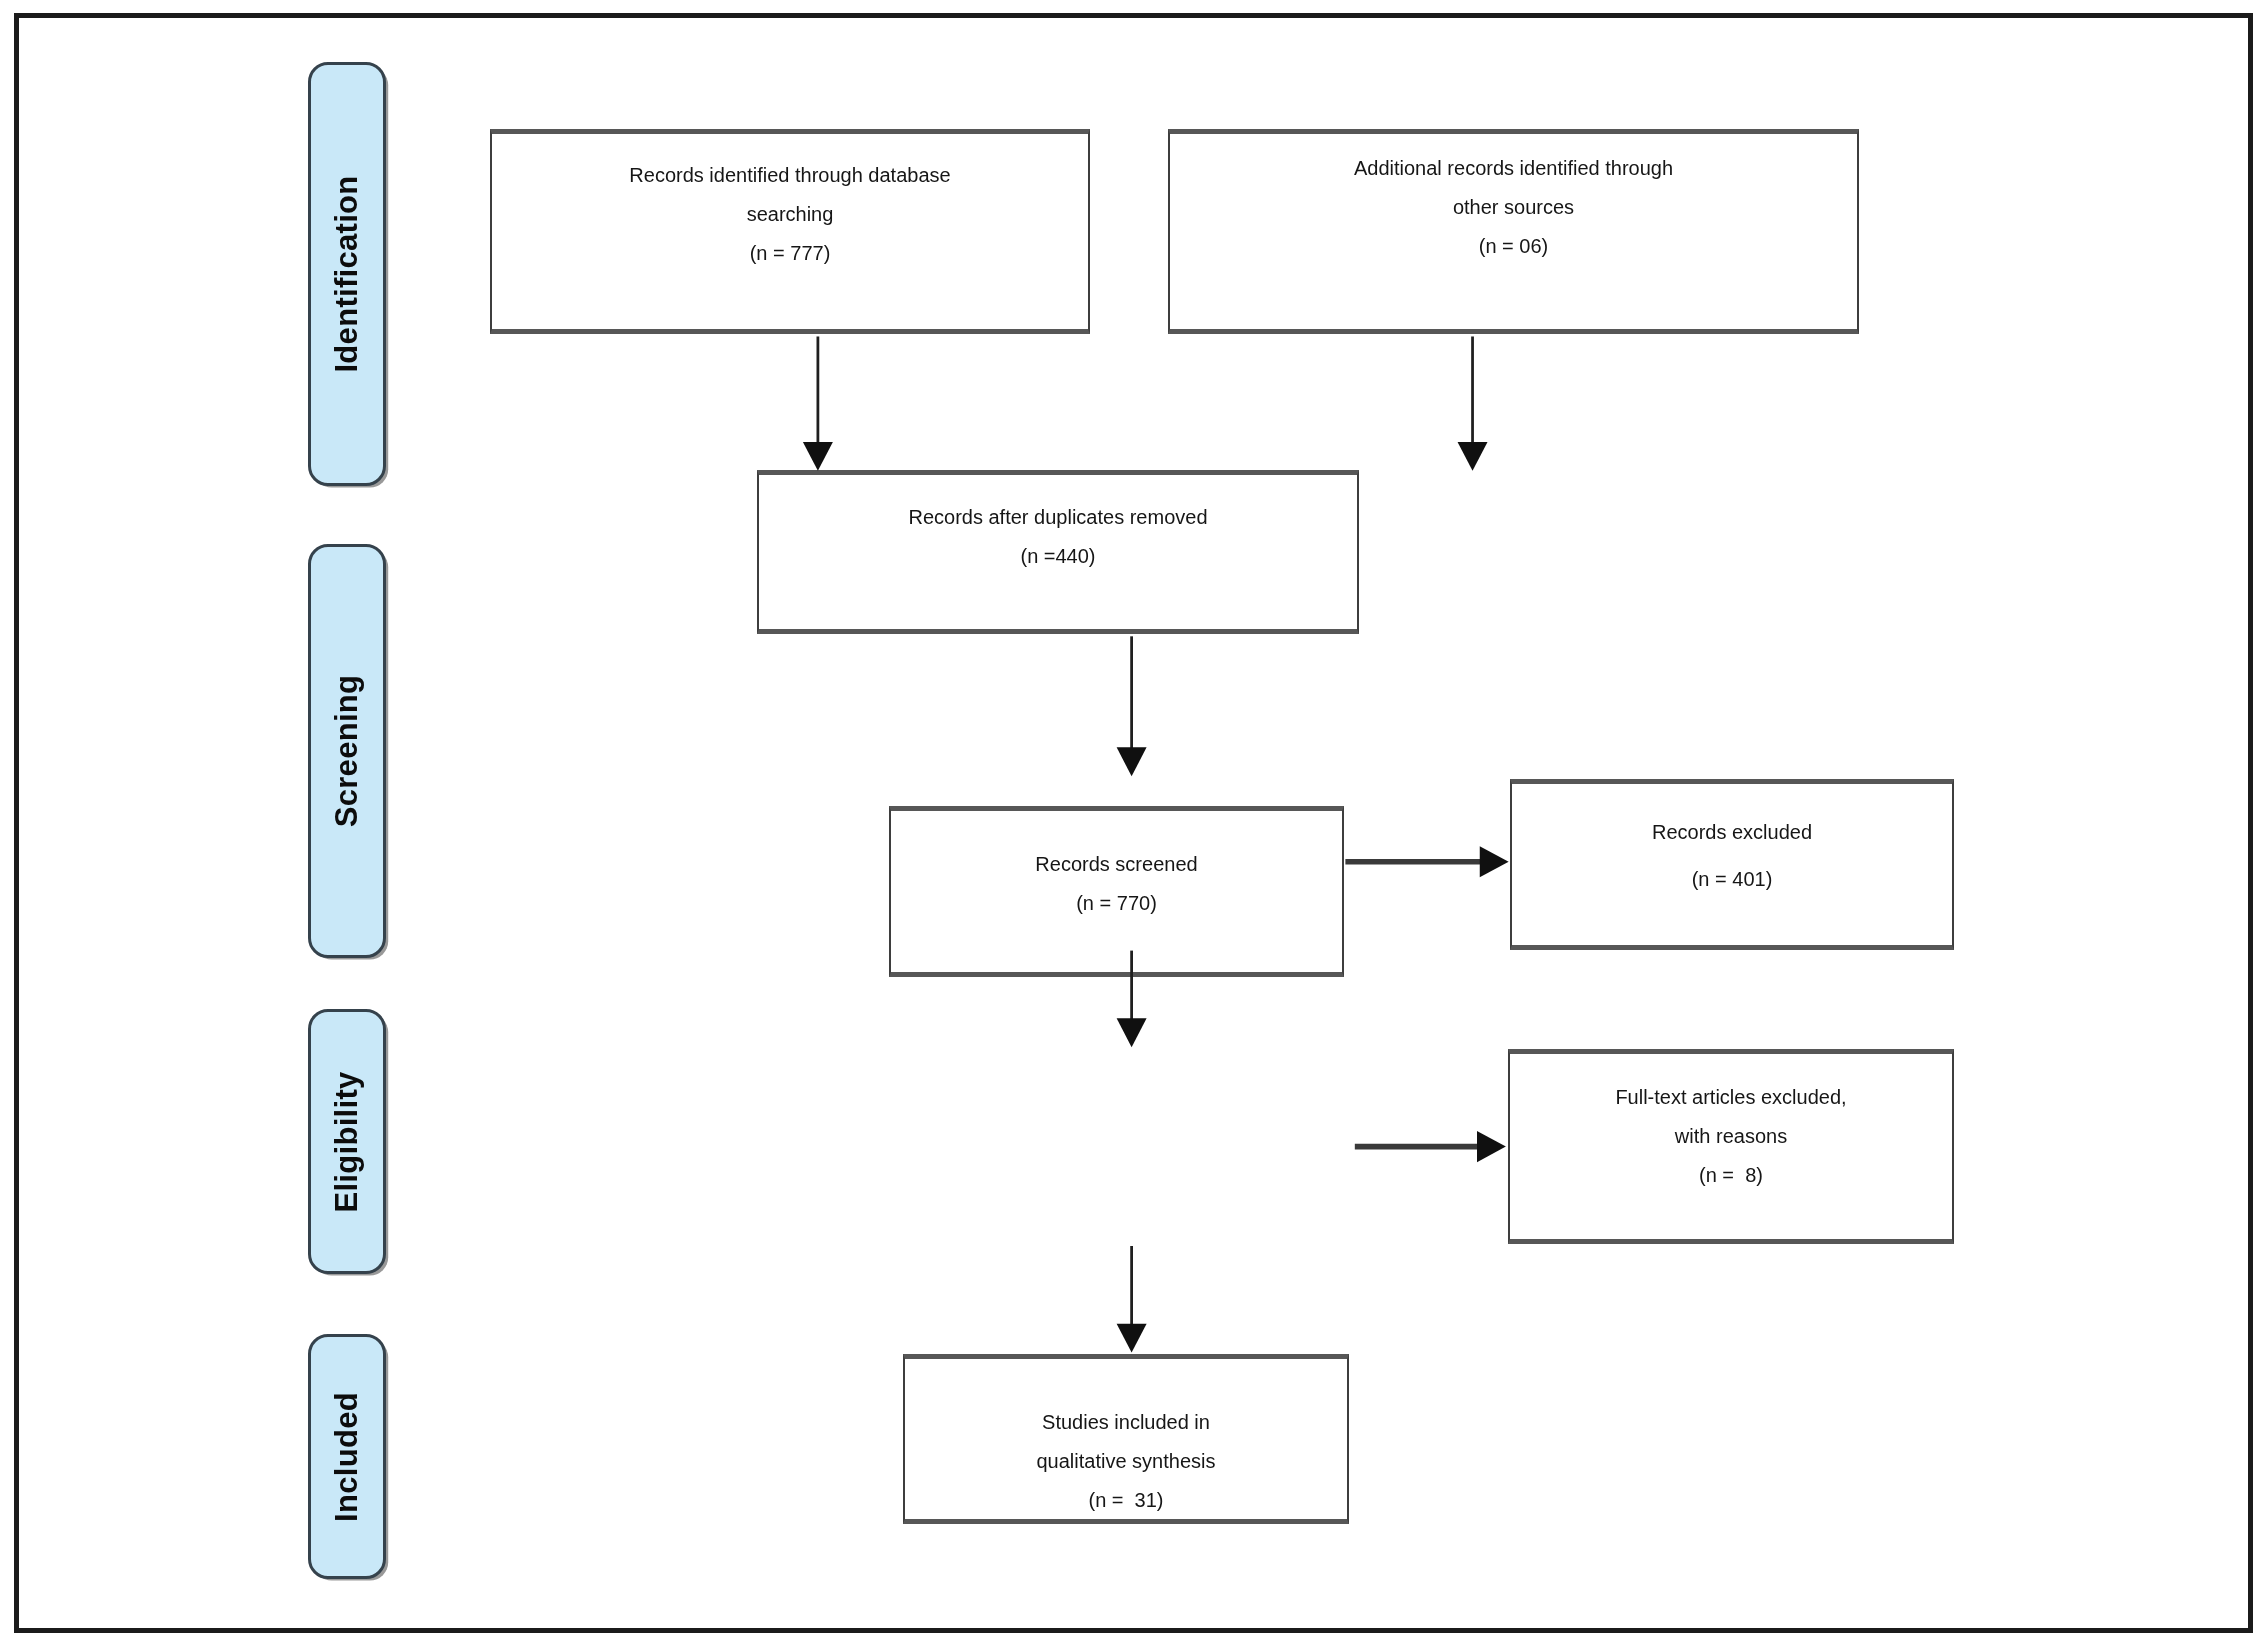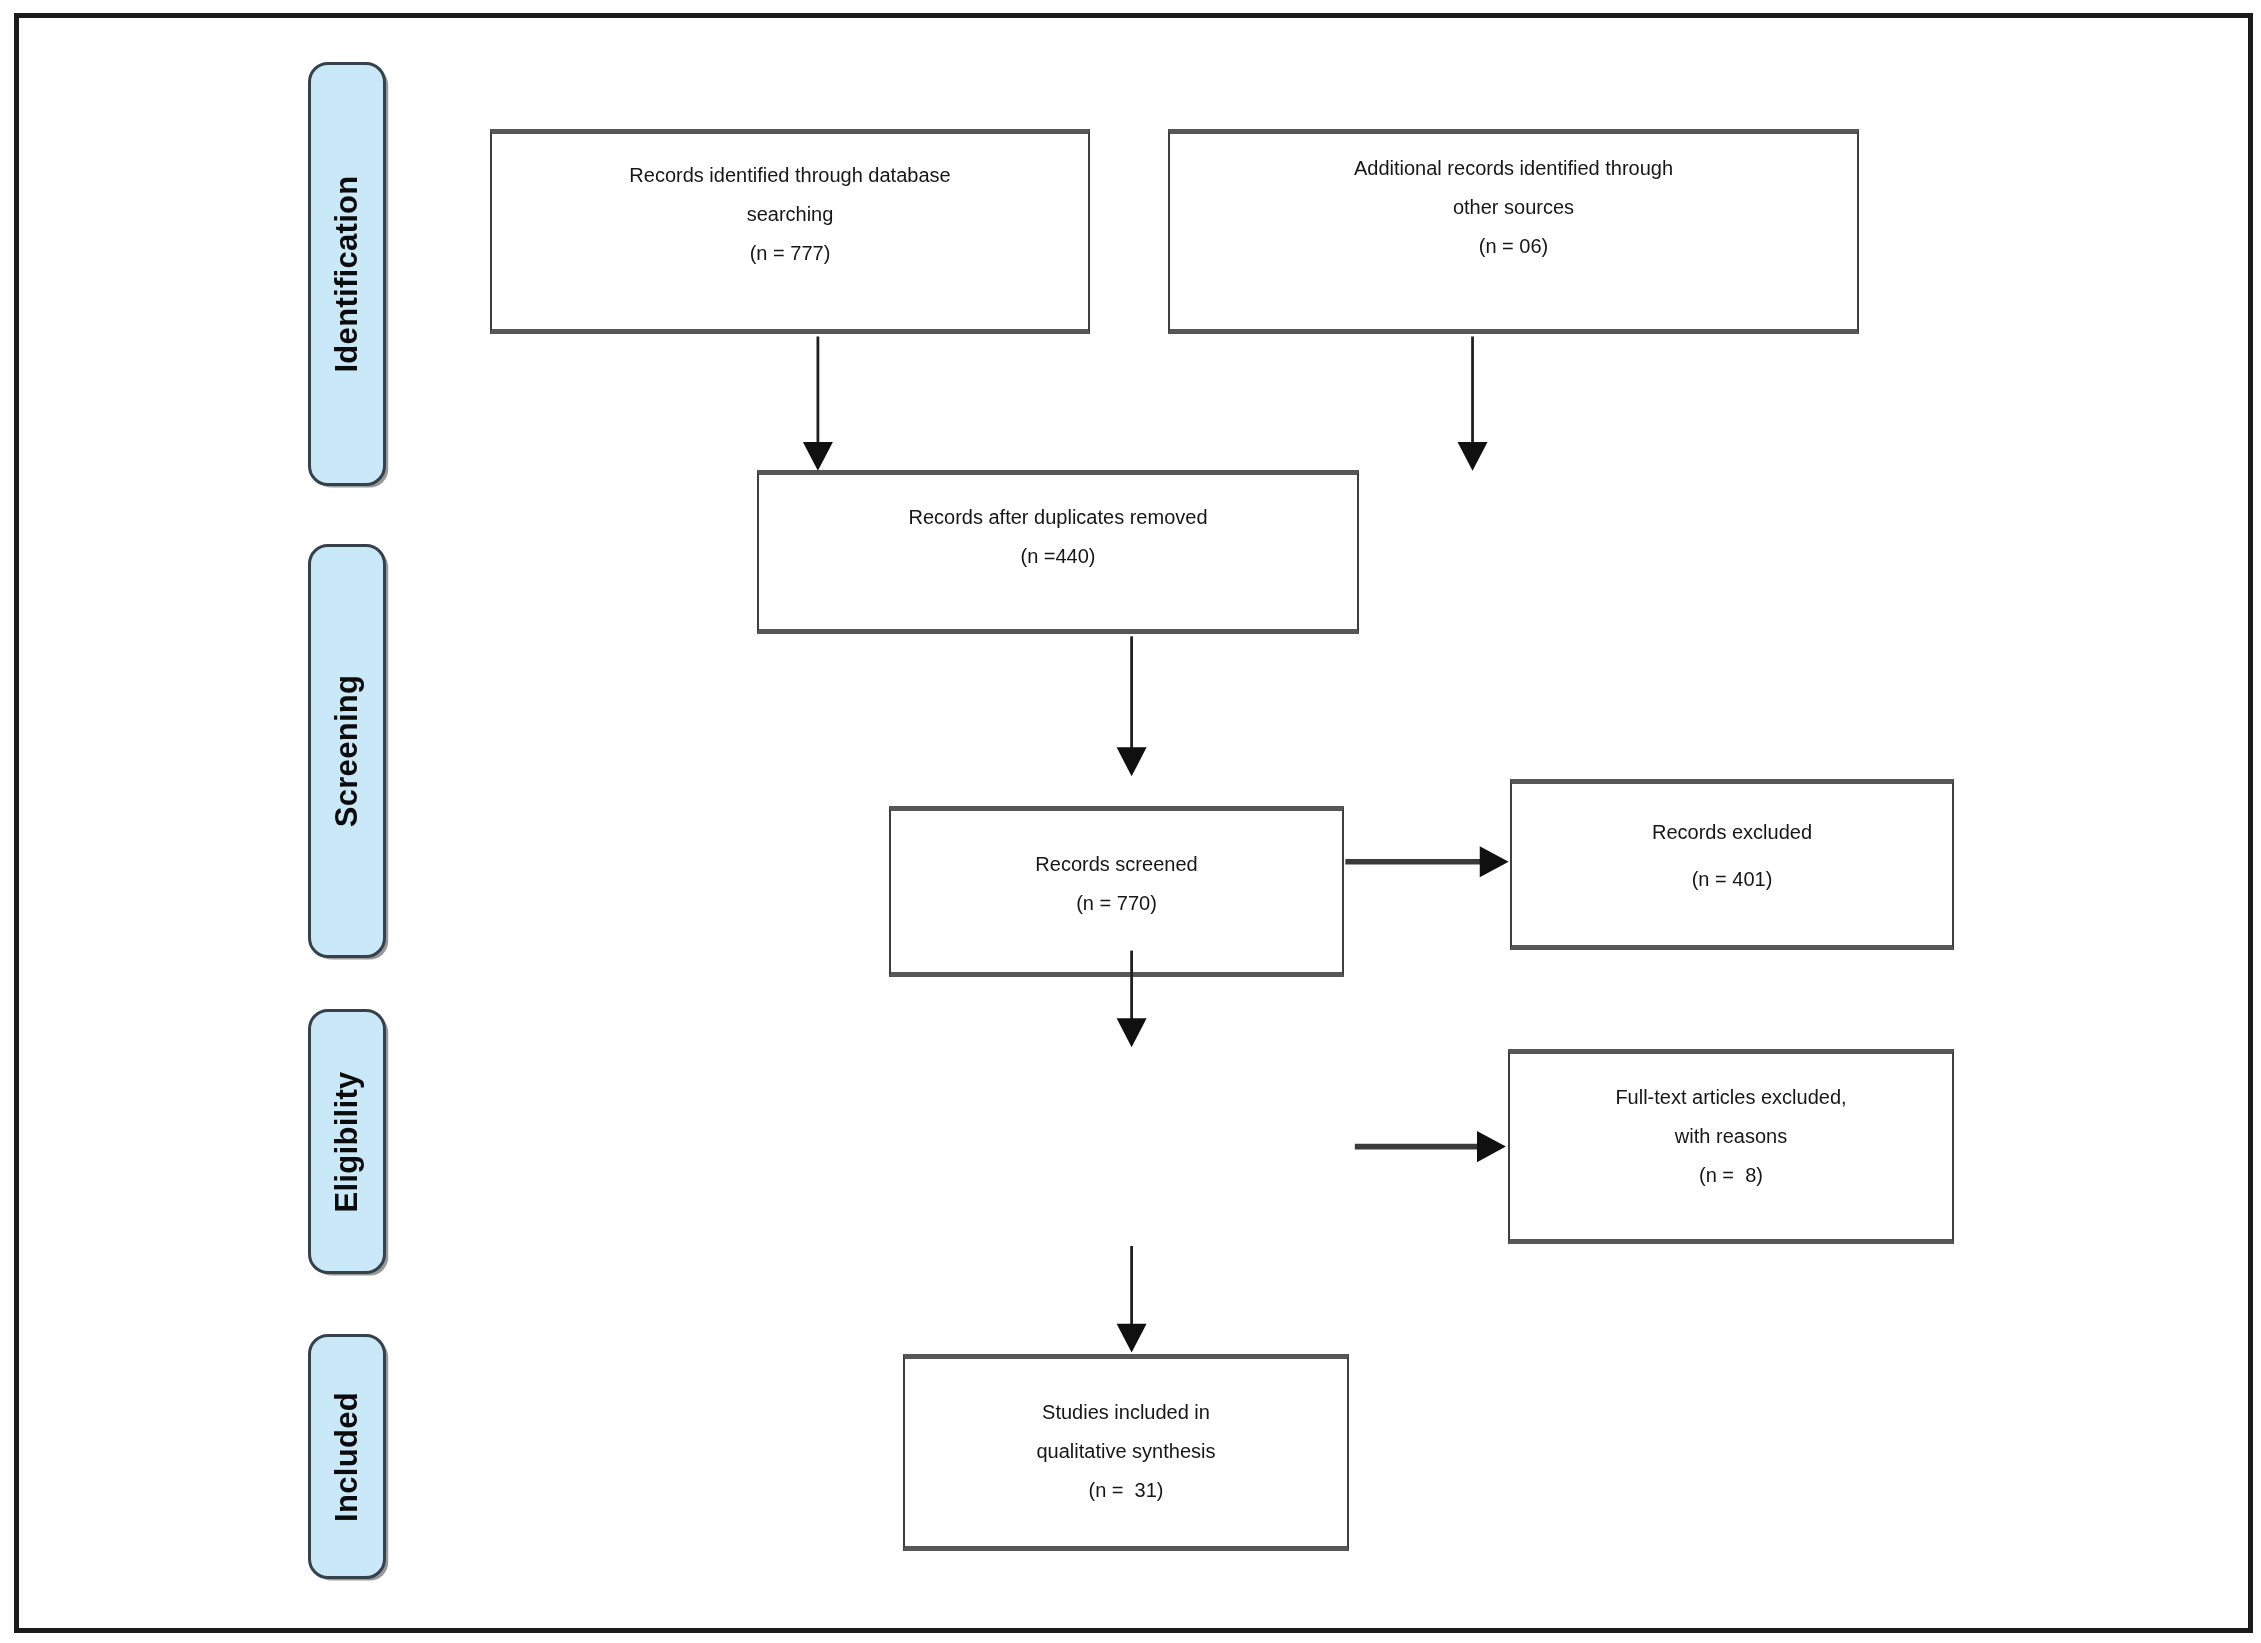--- a/index.html
+++ b/index.html
@@ -65,21 +65,21 @@
     white-space: pre;
     color: #161616;
   }
   .box-identified        { left: 490px;  top: 129px;  width: 600px; height: 205px; padding-top: 22px; }
   .box-additional        { left: 1168px; top: 129px;  width: 691px; height: 205px; padding-top: 15px; }
   .box-duplicates        { left: 757px; top: 470px;  width: 602px; height: 164px; padding-top: 23px; }
   .box-screened          { left: 889px; top: 777px; width: 455px;  height: 171px; padding-top: 34px; margin-top: 29px; }
   .box-excluded          { left: 1510px; top: 779px; width: 444px;  height: 171px; padding-top: 29px; gap: 8px; }
   .box-fulltext          { left: 906px; top: 1048px; width: 446px;  height: 195px; padding-top: 24.4px; }
   .box-fulltext-excluded { left: 1508px; top: 1049px; width: 446px;  height: 195px; padding-top: 24.4px; }
-  .box-included          { left: 903px; top: 1354px; width: 446px;  height: 197px; padding-top: 34px; }
+  .box-included          { left: 903px; top: 1354px; width: 446px;  height: 170px; padding-top: 44px; }
 
   svg.arrows {
     position: absolute;
     left: 0; top: 0;
     width: 2261px; height: 1643px;
     pointer-events: none;
   }
 </style>
 </head>
 <body>

